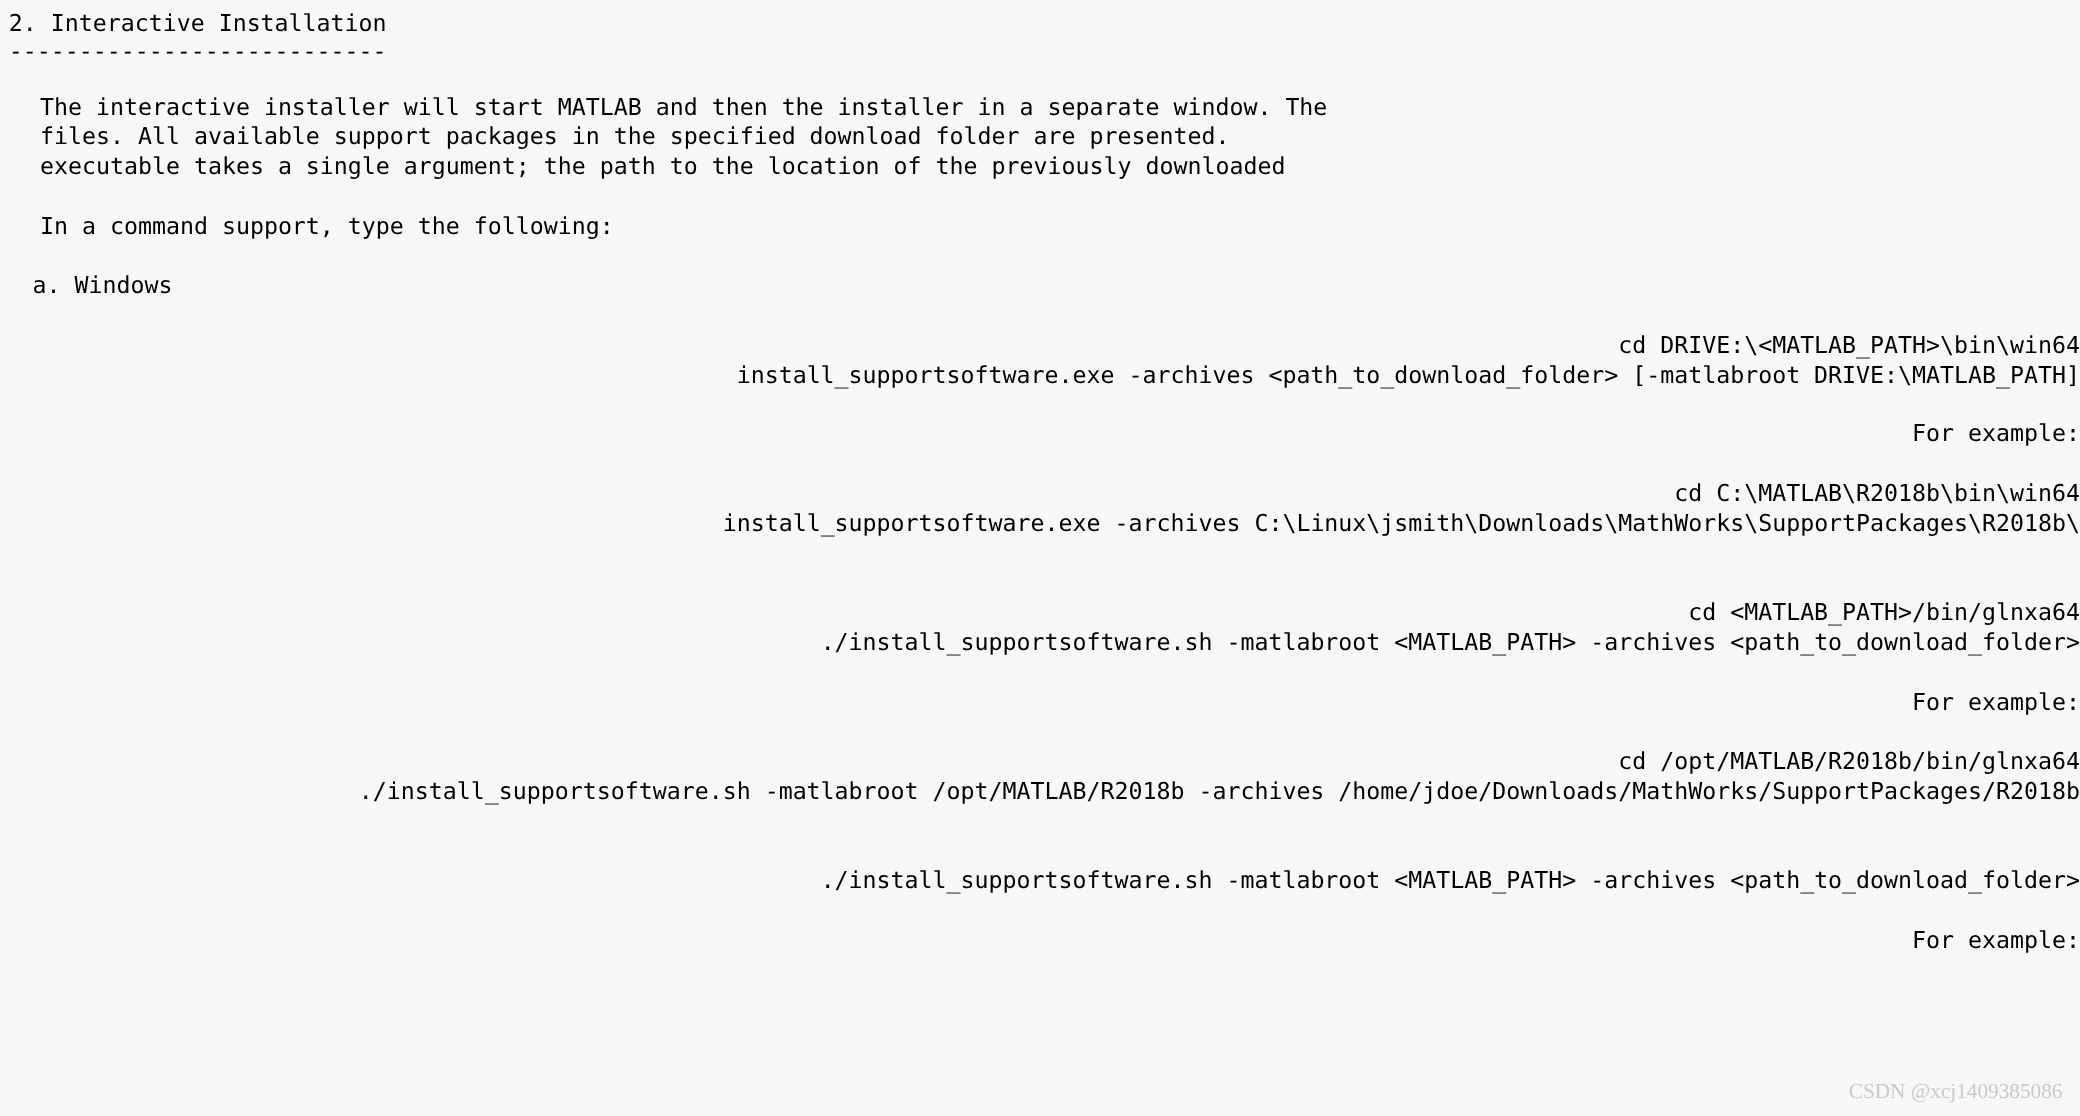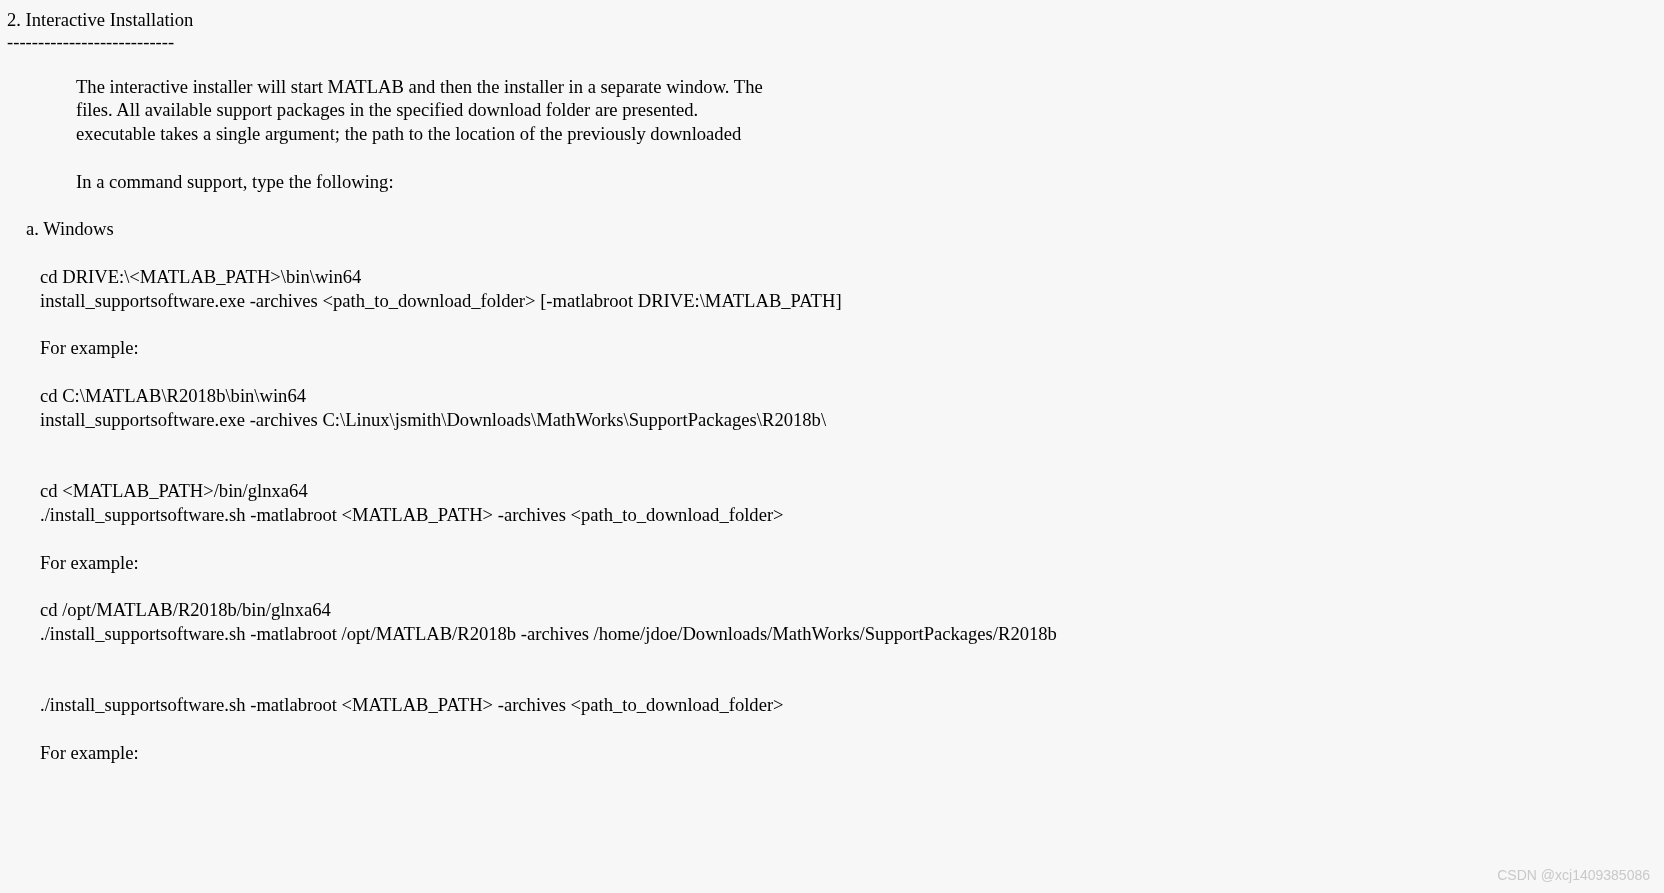--- a/index.html
+++ b/index.html
@@ -16,49 +16,48 @@
     position: relative;
   }
   #doc {
     position: absolute;
     left: 0;
     top: 0;
     width: 1664px;
     height: 893px;
     padding: 8px 0 0 0;
     box-sizing: border-box;
-    font-family: Liberation Serif, serif;
   }
   .line {
     font-size: 18.6px;
     line-height: 23.8px;
     white-space: pre;
     letter-spacing: 0px;
     height: 23.8px;
   }
   .blank {
     height: 23.8px;
   }
   .lvl0 { padding-left: 7px; }
-  .lvl1 { padding-left: 76px; }
+  .lvl1 { padding-left: 32px; }
   .lvl2 { padding-left: 26px; }
-  .lvl3 { padding-left: 40px; }
+  .lvl3 { padding-left: 40px; text-align: right; }
   .rule {
     padding-left: 7px;
     font-size: 18.6px;
     line-height: 19px;
     height: 19px;
     white-space: pre;
   }
   #watermark {
     position: absolute;
     right: 14px;
     bottom: 10px;
-    font-family: Liberation Sans, sans-serif;
-    font-size: 14px;
+    font-family: Liberation Serif, serif;
+    font-size: 17px;
     color: #c9c9c9;
     white-space: pre;
   }
 </style>
 </head>
 <body>
 
 <div id="doc">
 
   <div class="line lvl0">2. Interactive Installation</div>

